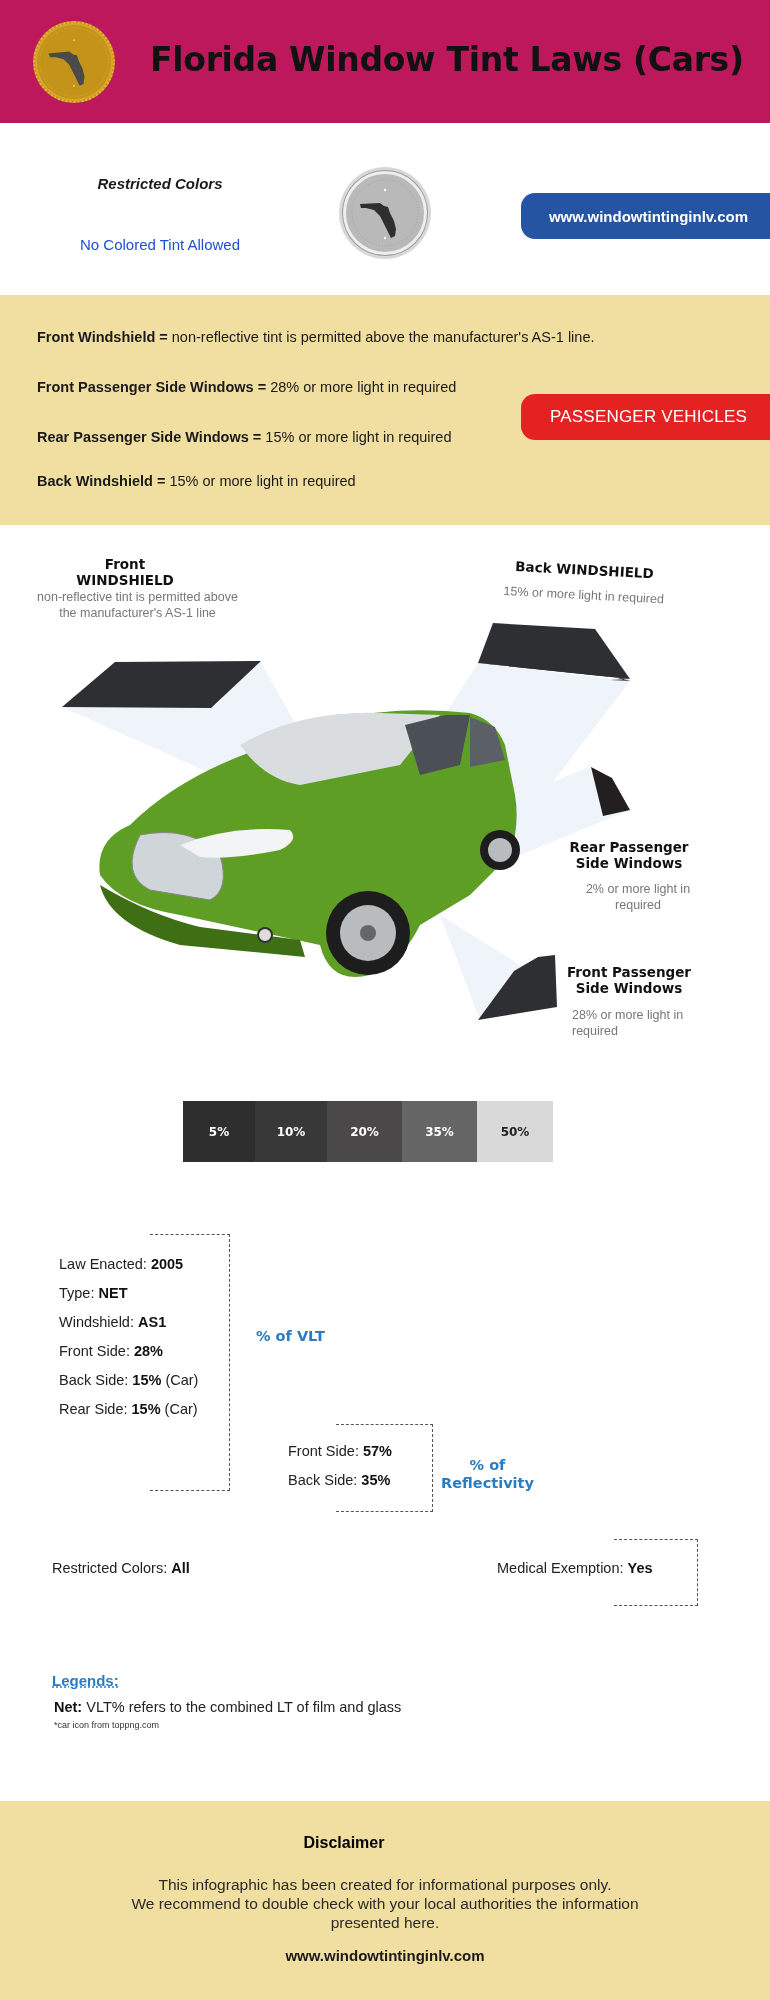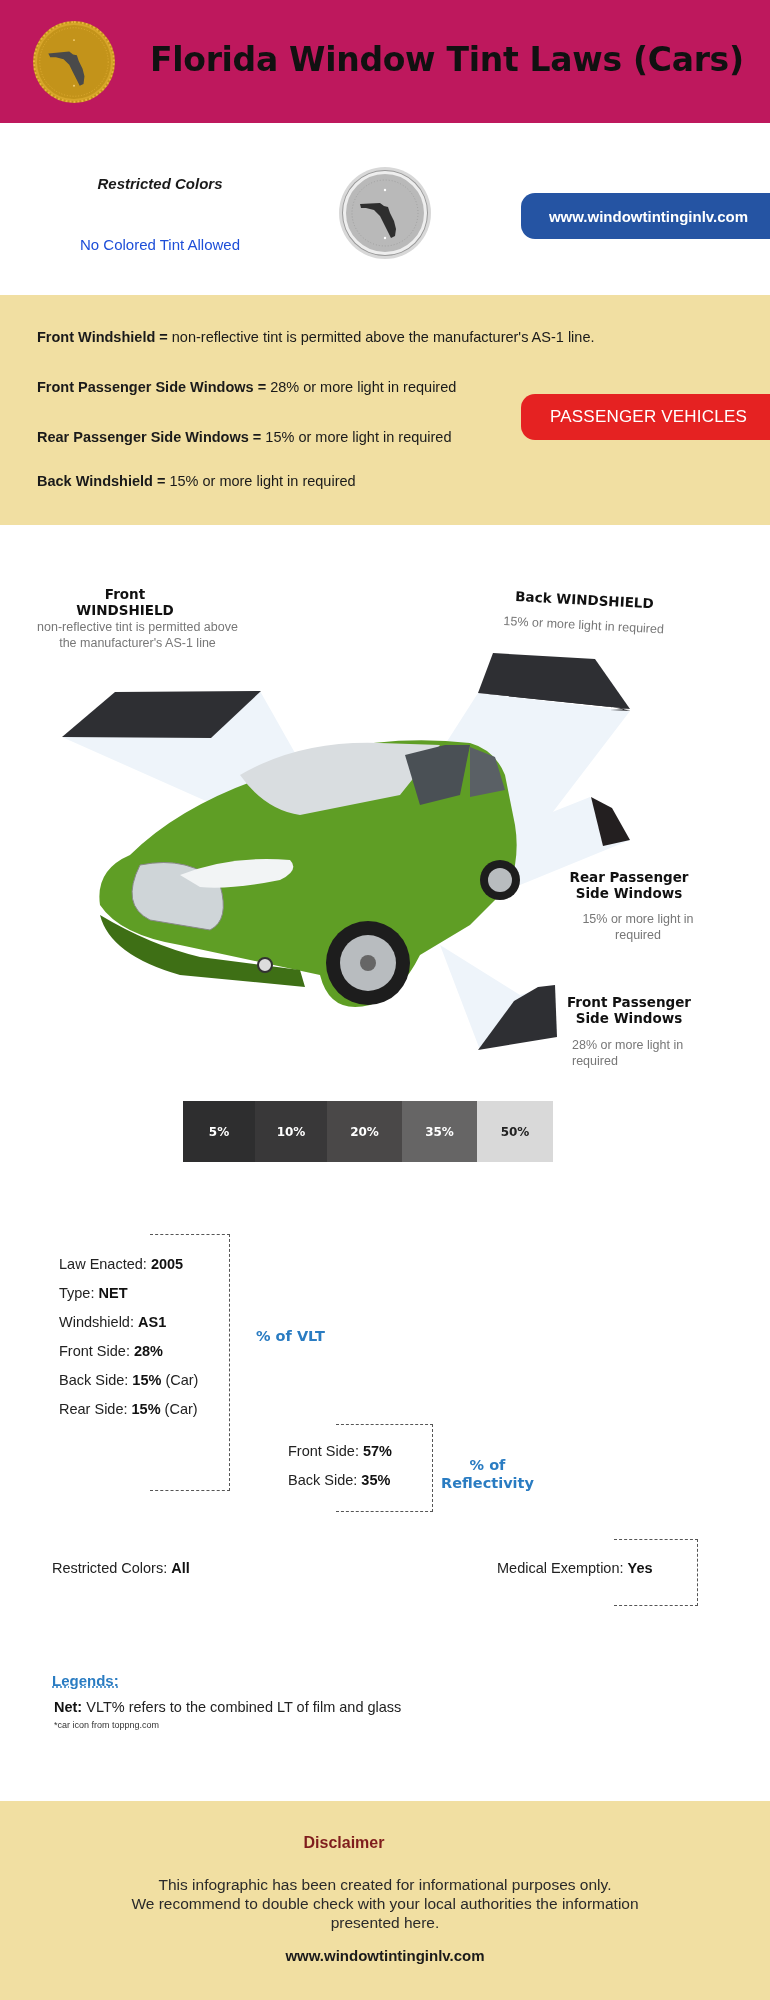--- a/index.html
+++ b/index.html
@@ -20,21 +20,21 @@
   .seal-grey { left: 343px; top: 48px; width: 84px; height: 84px; background: #b9b9b9; border: 3px solid #eee; box-shadow: 0 0 0 1px #999, 0 0 0 4px #d8d8d8; }
   .url-pill { position: absolute; left: 521px; top: 70px; width: 249px; height: 46px; background: #2554a3; border-radius: 14px 0 0 14px; color: #fff; font-size: 15px; font-weight: bold; display: flex; align-items: center; justify-content: center; padding-left: 6px; }
 
   
   .rules { position: absolute; left: 0; top: 295px; width: 770px; height: 230px; background: #f1dfa2; }
   .rule { position: absolute; left: 37px; font-size: 14.5px; color: #1a1a1a; }
   .rule b { font-weight: bold; }
   .pv-pill { position: absolute; left: 521px; top: 99px; width: 249px; height: 46px; background: #e52222; border-radius: 14px 0 0 14px; color: #fff; font-size: 17px; font-weight: normal; display: flex; align-items: center; justify-content: center; padding-left: 6px; letter-spacing: 0.2px; }
 
   
-  .diagram { position: absolute; left: 0; top: 525px; width: 770px; height: 640px; }
+  .diagram { position: absolute; left: 0; top: 495px; width: 770px; height: 640px; }
   .diagram svg.beams { position: absolute; left: 0; top: 0; width: 770px; height: 640px; }
   .lbl-title { position: absolute; font-weight: 900; font-size: 13.5px; color: #111; font-family: "DejaVu Sans", sans-serif; text-align: center; }
   .lbl-sub { position: absolute; font-size: 12.5px; color: #777; text-align: center; line-height: 16px; }
   .rot { transform: rotate(3deg); transform-origin: left top; }
 
   
   .scale { position: absolute; left: 183px; top: 1101px; width: 370px; height: 61px; display: flex; }
   .scale div { height: 100%; display: flex; align-items: center; justify-content: center; font-size: 12px; font-weight: bold; color: #fff; font-family: "DejaVu Sans", sans-serif; }
 
   
@@ -44,21 +44,21 @@
   .blue-lbl { position: absolute; color: #2a7cc2; font-weight: bold; font-size: 14.5px; text-align: center; line-height: 18px; font-family: "DejaVu Sans", sans-serif; }
 
   
   .legends-title { position: absolute; left: 52px; top: 1672px; font-size: 15px; font-weight: bold; color: #2a7cc2; text-decoration: underline; text-decoration-style: dotted; font-family: "Liberation Sans", sans-serif; }
   .legend-line { position: absolute; left: 54px; top: 1699px; font-size: 14.5px; color: #222; }
   .legend-line b { color: #111; }
   .credit { position: absolute; left: 54px; top: 1720px; font-size: 9px; color: #333; }
 
   
   .disclaimer { position: absolute; left: 0; top: 1801px; width: 770px; height: 199px; background: #f1dfa2; text-align: center; }
-  .disc-title { position: absolute; left: 0; width: 688px; top: 33px; font-size: 16px; font-weight: bold; color: #7f1d1d; }
+  .disc-title { position: absolute; left: 0; width: 688px; top: 33px; font-size: 16px; font-weight: bold; color: #000000; }
   .disc-body { position: absolute; left: 60px; width: 650px; top: 74px; font-size: 15.5px; line-height: 19px; color: #2a2a2a; }
   .disc-url { position: absolute; left: 0; width: 770px; top: 146px; font-size: 15px; font-weight: bold; color: #1a1a1a; }
 </style>
 </head>
 <body>
 
 <div class="header">
   <div class="seal seal-gold">
     <svg viewBox="0 0 82 82">
       <circle cx="41" cy="41" r="36" fill="none" stroke="#e0ad35" stroke-width="1" stroke-dasharray="1 2"></circle>
@@ -130,21 +130,21 @@
   </div>
 
   <div class="lbl-title rot" style="left:515px; top:63px; width:140px;">Back WINDSHIELD</div>
   <div class="lbl-sub rot" style="left:504px; top:88px; width:180px; text-align:left;">15% or more light in required</div>
 
   <div class="lbl-title" style="left:564px; top:344px; width:130px; line-height:16px;">
     <div>Rear Passenger</div>
     <div>Side Windows</div>
   </div>
   <div class="lbl-sub" style="left:564px; top:386px; width:148px;">
-    <div>15% or more light in</div>
+    <div>2% or more light in</div>
     <div>required</div>
   </div>
 
   <div class="lbl-title" style="left:567px; top:469px; width:124px; line-height:16px;">
     <div>Front Passenger</div>
     <div>Side Windows</div>
   </div>
   <div class="lbl-sub" style="left:572px; top:512px; width:140px; text-align:left;">
     <div>28% or more light in</div>
     <div>required</div>

